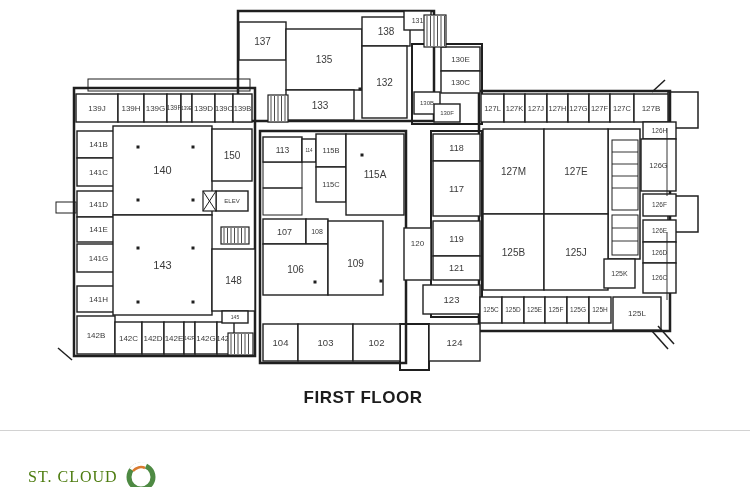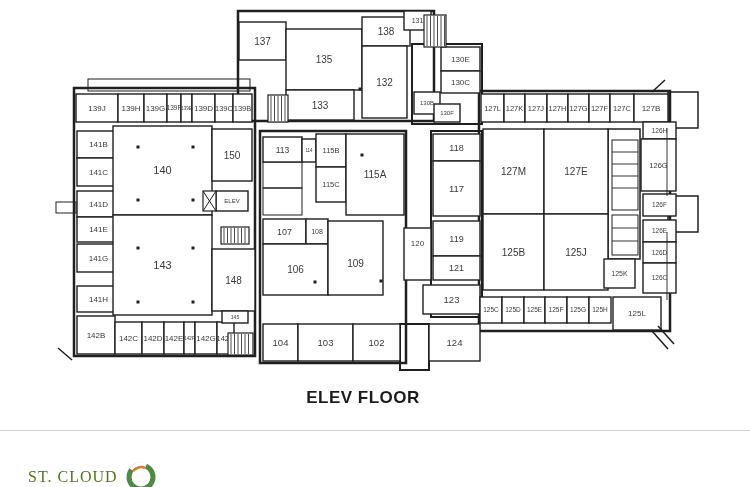--- a/index.html
+++ b/index.html
@@ -248,21 +248,21 @@
       <line x1="58" y1="348" x2="72" y2="360" stroke="#1f1f1f" stroke-width="1.5"></line>
       <line x1="612" y1="152" x2="638" y2="152" stroke="#1f1f1f" stroke-width="0.9"></line>
       <line x1="612" y1="164" x2="638" y2="164" stroke="#1f1f1f" stroke-width="0.9"></line>
       <line x1="612" y1="176" x2="638" y2="176" stroke="#1f1f1f" stroke-width="0.9"></line>
       <line x1="612" y1="188" x2="638" y2="188" stroke="#1f1f1f" stroke-width="0.9"></line>
       <line x1="612" y1="228" x2="638" y2="228" stroke="#1f1f1f" stroke-width="0.9"></line>
       <line x1="612" y1="241" x2="638" y2="241" stroke="#1f1f1f" stroke-width="0.9"></line>
       <line x1="667" y1="128" x2="667" y2="196" stroke="#1f1f1f" stroke-width="0.9"></line>
       <line x1="667" y1="232" x2="667" y2="300" stroke="#1f1f1f" stroke-width="0.9"></line>
     </svg>
-  <div class="title">ELEV FLOOR</div>
+  <div class="title">FIRST FLOOR</div>
   <div class="separator"></div>
   <div class="logo">
     <span class="logo-text">ST. CLOUD</span>
     <svg class="logo-ring" width="34" height="34" viewBox="0 0 34 34">
       <circle cx="17" cy="17" r="12" fill="none" stroke="#4e8a43" stroke-width="5"></circle>
       <path d="M 8 10 A 11 11 0 0 1 22 6" fill="none" stroke="#ffffff" stroke-width="6"></path>
       <path d="M 9 11 A 10 10 0 0 1 21 8" fill="none" stroke="#d97a2e" stroke-width="2.5"></path>
     </svg>
   </div>
 </div>

